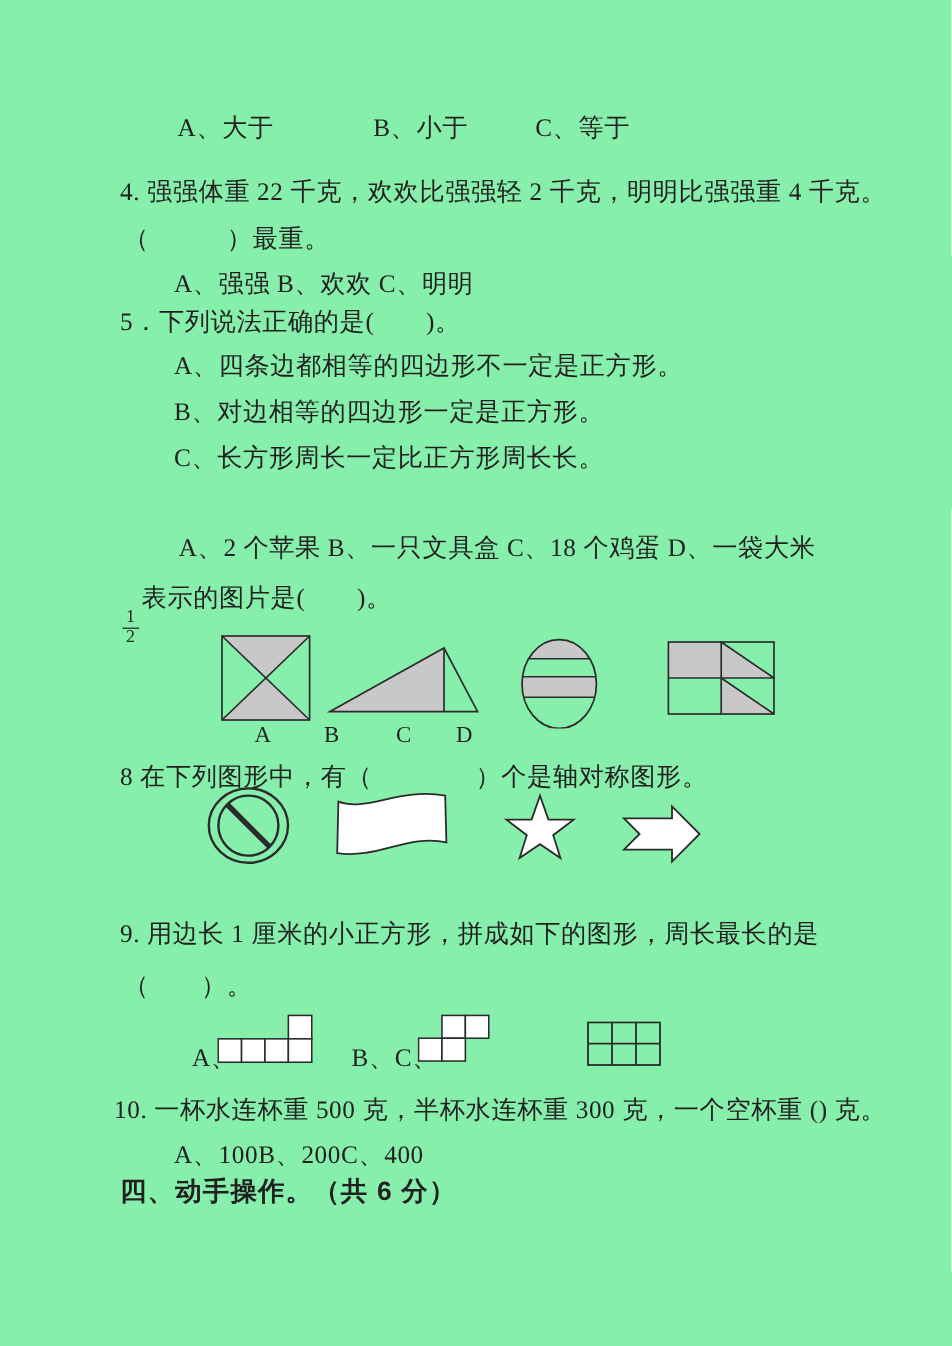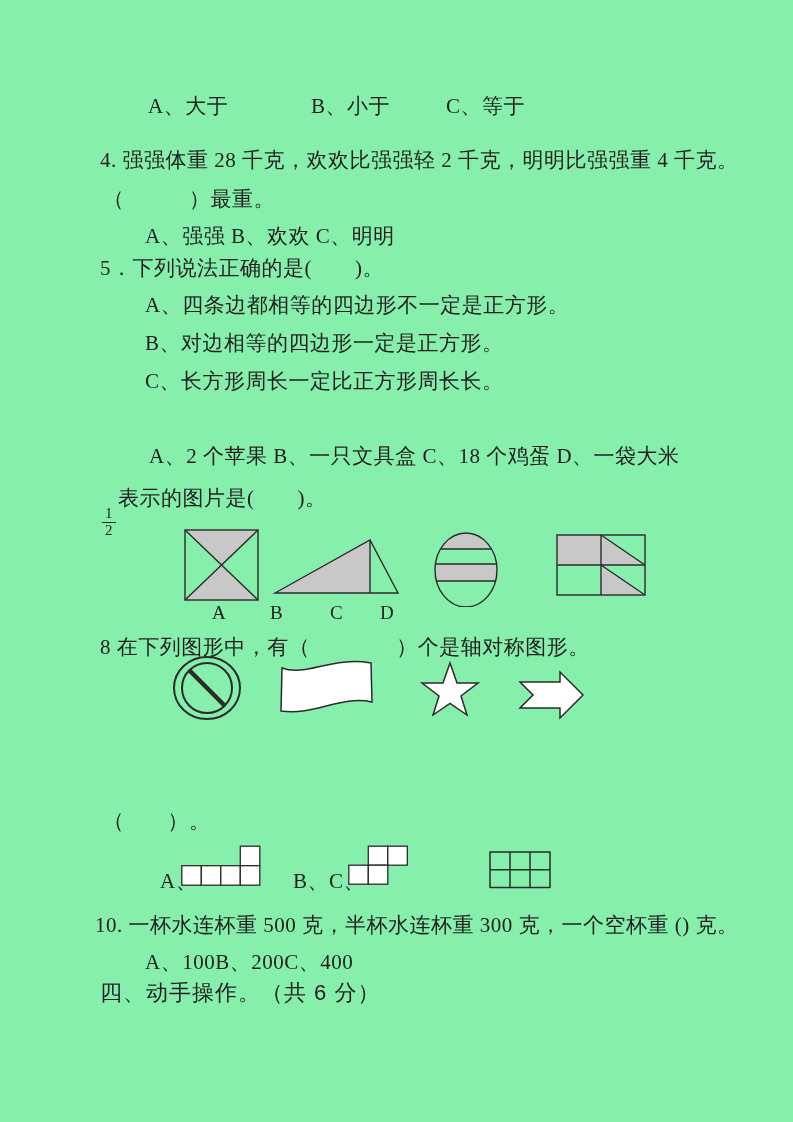--- a/index.html
+++ b/index.html
@@ -30,39 +30,39 @@
   .frac .num{border-bottom:1.6px solid #1f1f1f;padding:0 3px;}
   .frac .den{padding:0 3px;}
   .shape-label{
     position:absolute;
     font-size:19px;
     letter-spacing:0;
   }
   .heading{
     position:absolute;
     font-family:"Liberation Sans","DejaVu Sans",sans-serif;
-    font-weight:400;
+    font-weight:700;
     font-size:22px;
     white-space:nowrap;
     letter-spacing:1px;
   }
   svg{position:absolute;display:block;}
 </style>
 </head>
 <body>
 
 <div class="page">
 
   <div>
     <span class="ln" style="left:148px;top:93px">A、大于</span>
     <span class="ln" style="left:311px;top:93px">B、小于</span>
     <span class="ln" style="left:446px;top:93px">C、等于</span>
   </div>
 
-  <div class="ln" style="left:100px;top:147px">4. 强强体重 28 千克，欢欢比强强轻 2 千克，明明比强强重 4 千克。</div>
+  <div class="ln" style="left:100px;top:147px">4. 强强体重 22 千克，欢欢比强强轻 2 千克，明明比强强重 4 千克。</div>
   <div class="ln" style="left:103px;top:186px">（　　　）最重。</div>
   <div class="ln" style="left:145px;top:223px">A、强强 B、欢欢 C、明明</div>
 
   <div class="ln" style="left:100px;top:255px">5．下列说法正确的是(　　)。</div>
   <div class="ln" style="left:145px;top:292px">A、四条边都相等的四边形不一定是正方形。</div>
   <div class="ln" style="left:145px;top:368px">C、长方形周长一定比正方形周长长。</div>
   <div class="ln" style="left:145px;top:330px">B、对边相等的四边形一定是正方形。</div>
 
   <div class="ln" style="left:149px;top:443px">A、2 个苹果 B、一只文具盒 C、18 个鸡蛋 D、一袋大米</div>
 
@@ -139,20 +139,21 @@
     <g>
       <polygon points="285,13 292,33 313,33 296,46 302,65 285,53.5 268,65 274,46 257,33 278,33" fill="#fff" stroke="#2b2b2b" stroke-width="1.5"></polygon>
     </g>
 
     <g>
       <polygon points="355,32 395,32 395,22 418,45 395,68 395,58 355,58 368,45" fill="#fff" stroke="#2b2b2b" stroke-width="1.5"></polygon>
     </g>
   </svg>
 
 
+  <div class="ln" style="left:100px;top:765px">9. 用边长 1 厘米的小正方形，拼成如下的图形，周长最长的是</div>
   <div class="ln" style="left:103px;top:808px">（　　）。</div>
 
   <span class="ln" style="left:160px;top:868px">A、</span>
 
   <svg style="left:181px;top:845px" width="80" height="42" viewBox="0 0 80 42">
     <g fill="#fff" stroke="#2b2b2b" stroke-width="1.3">
       <rect x="59.3" y="1.2" width="19.5" height="19.5"></rect>
       <rect x="0.8" y="20.7" width="19.5" height="19.5"></rect>
       <rect x="20.3" y="20.7" width="19.5" height="19.5"></rect>
       <rect x="39.8" y="20.7" width="19.5" height="19.5"></rect>

